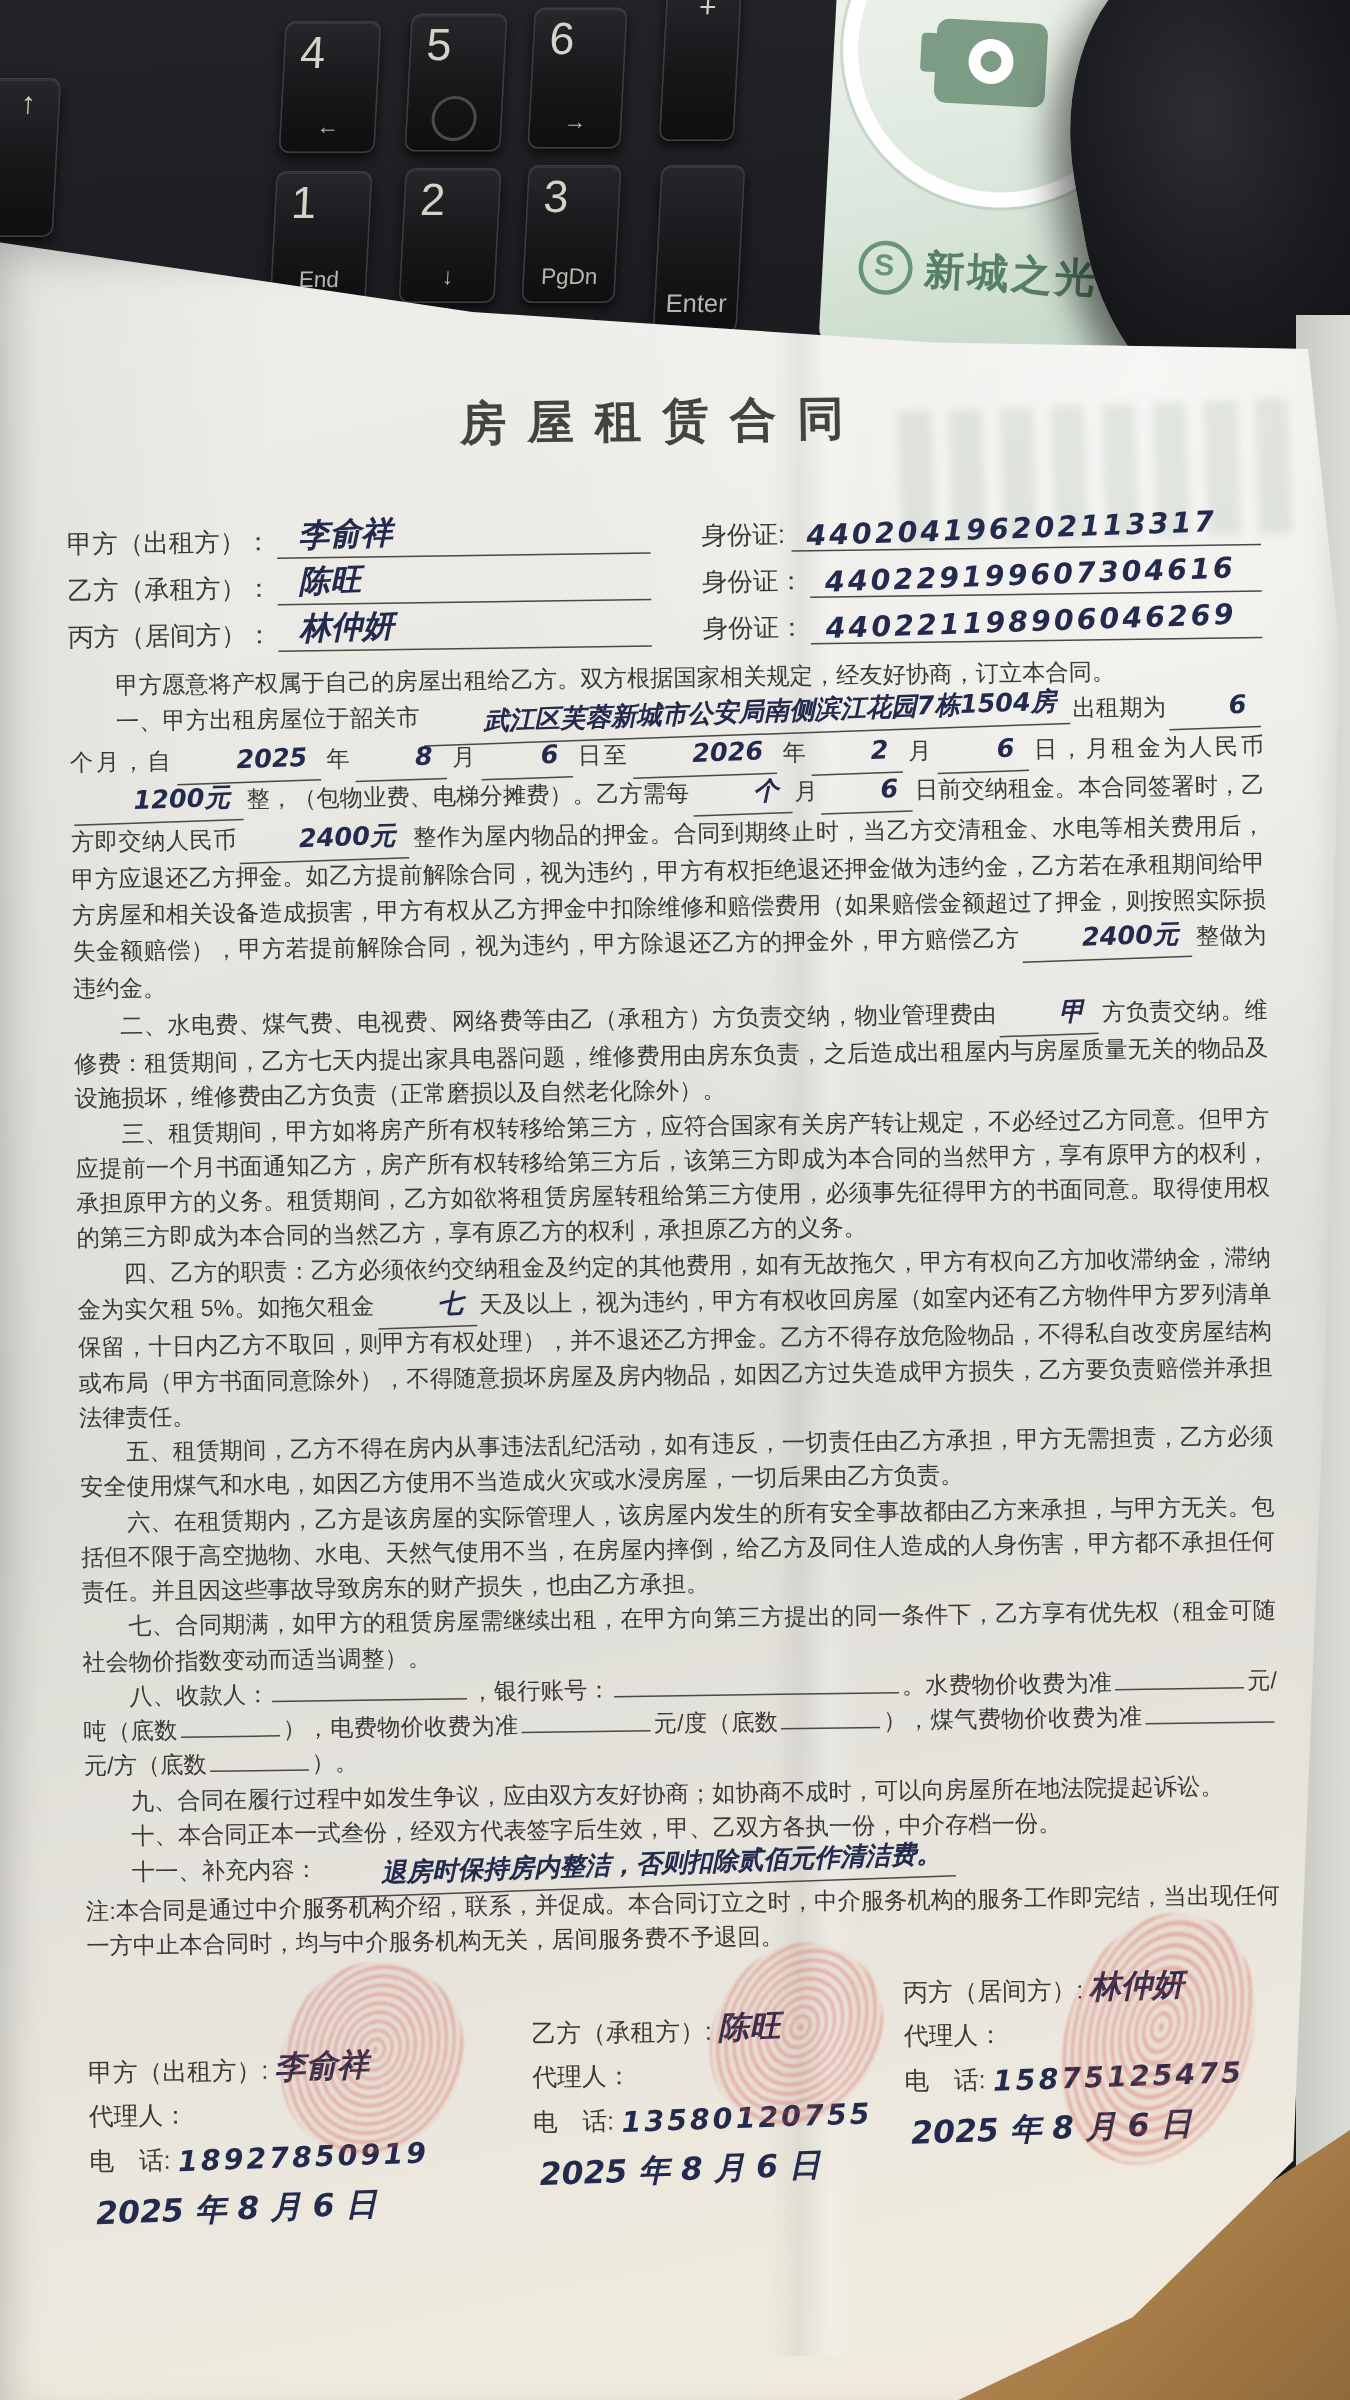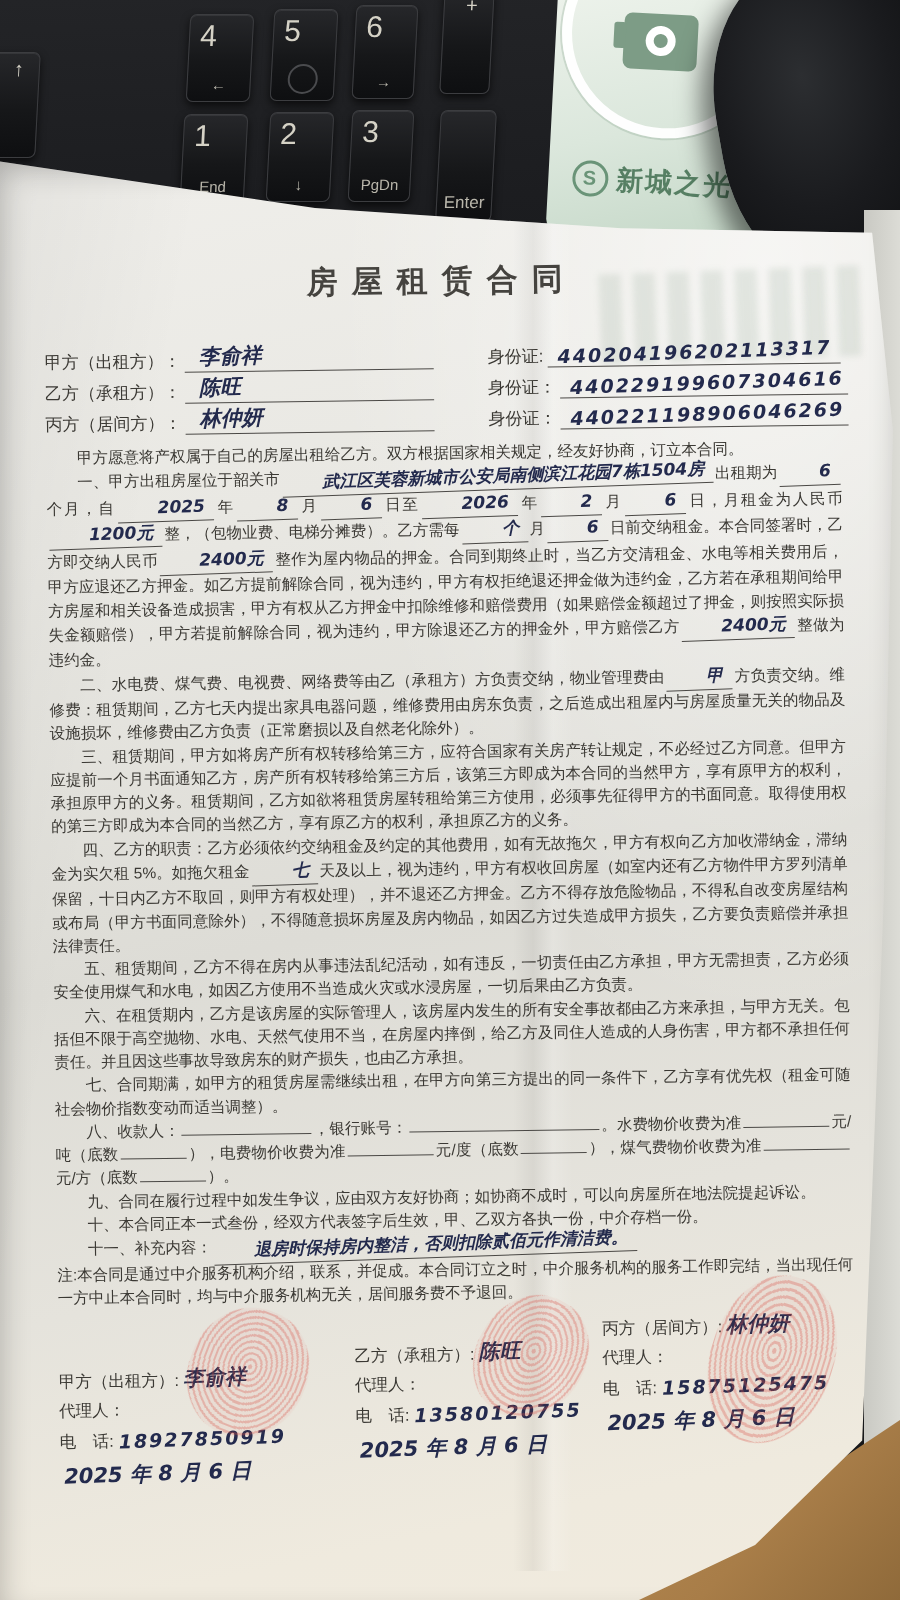--- a/index.html
+++ b/index.html
@@ -61,21 +61,21 @@
     background:repeating-linear-gradient(90deg,#8aa18e 0 22px,transparent 22px 34px);
     transform:rotate(-2deg);}
   .content{position:absolute;left:52px;top:110px;width:796px;transform:rotate(-0.8deg);
     color:#3b3934;}
   .doc-title{text-align:center;font-size:31px;font-weight:bold;letter-spacing:14px;
     color:#45433f;margin:0 0 36px 0;font-family:"Liberation Serif",serif;}
   
   .party-row{display:flex;align-items:flex-end;height:31px;font-size:17px;}
   .party-row .lbl{white-space:nowrap;}
   .name-line{flex:0 0 225px;border-bottom:1.6px solid #4a4845;margin-left:4px;text-align:left;padding:0 10px 1px 14px;}
-  .id-lbl{margin-left:54px;white-space:nowrap;}
+  .id-lbl{margin-left:34px;white-space:nowrap;}
   .id-line{flex:1;border-bottom:1.6px solid #4a4845;margin-left:4px;padding:0 4px 1px 10px;white-space:nowrap;}
   
   .hw{display:inline-block;font-style:italic;font-weight:600;color:#232a4d;
     transform:rotate(-1.2deg);font-family:"DejaVu Sans",sans-serif;}
   .hw.big{font-size:21px;}
   .hw.num{font-size:19px;letter-spacing:2px;}
   .hw.u{border-bottom:1.6px solid #4a4845;padding:0 9px 0 9px;margin:0 2px;}
   .blank{display:inline-block;border-bottom:1.6px solid #4a4845;height:14px;margin:0 2px;vertical-align:baseline;}
   
   .body-text{margin-top:10px;font-size:15.5px;line-height:1.5;text-align:justify;}

